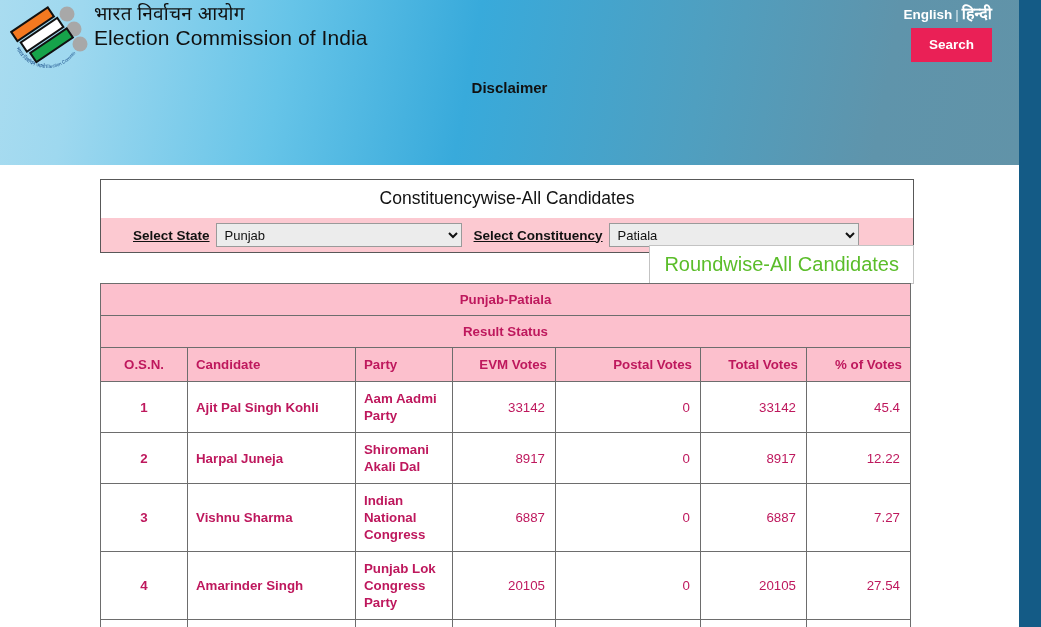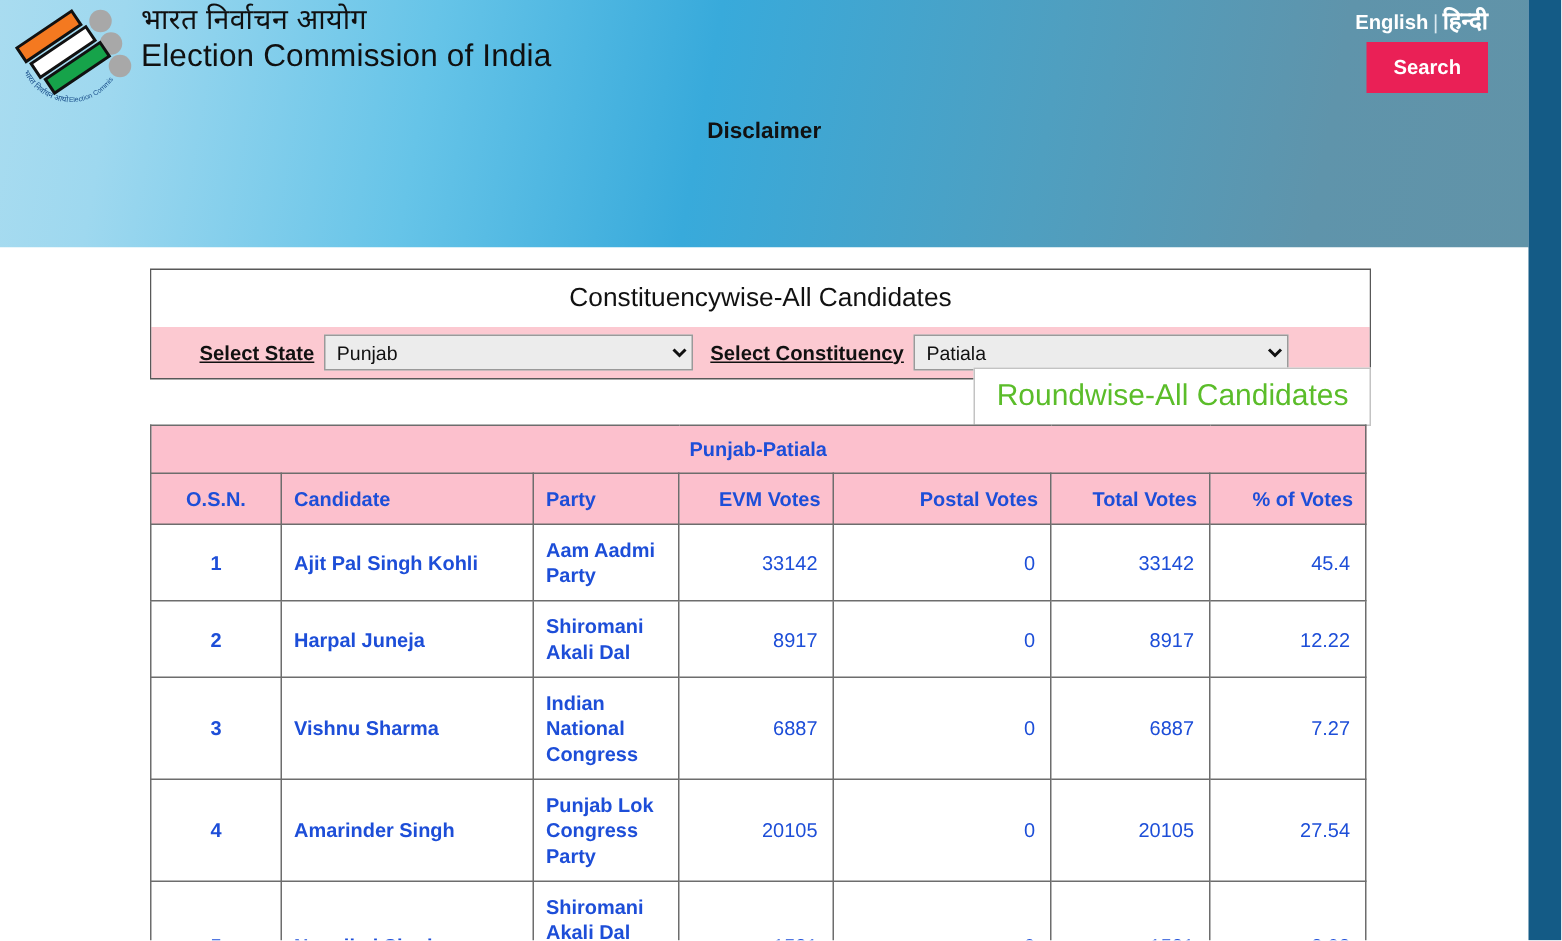--- a/index.html
+++ b/index.html
@@ -199,21 +199,21 @@
   table.results {
     width: 810px;
     border-collapse: collapse;
     table-layout: fixed;
     background: #ffffff;
   }
   table.results th,
   table.results td {
     border: 1px solid #6d6d6d;
     font-size: 13.3px;
-    color: #1d4ed8;
+    color: #be185d;
     vertical-align: middle;
   }
   .banner-cell {
     background: #fcc0cd;
     text-align: center;
     font-weight: bold;
     font-size: 13.6px;
     padding: 8px 4px;
   }
   .col-head {
@@ -312,20 +312,23 @@
           <col class="w-evm">
             <col class="w-postal">
             <col class="w-total">
             <col class="w-pct">
         </colgroup>
         <thead>
           <tr>
             <th class="banner-cell" colspan="7">Punjab-Patiala</th>
           </tr>
           <tr>
+            <th class="banner-cell" colspan="7">Result Status</th>
+          </tr>
+          <tr>
             <th class="col-head c-osn">O.S.N.</th>
             <th class="col-head c-left">Candidate</th>
             <th class="col-head c-left">Party</th>
             <th class="col-head c-right">EVM Votes</th>
             <th class="col-head c-right">Postal Votes</th>
             <th class="col-head c-right">Total Votes</th>
             <th class="col-head c-right">% of Votes</th>
           </tr>
         </thead>
         <tbody id="results-body">

